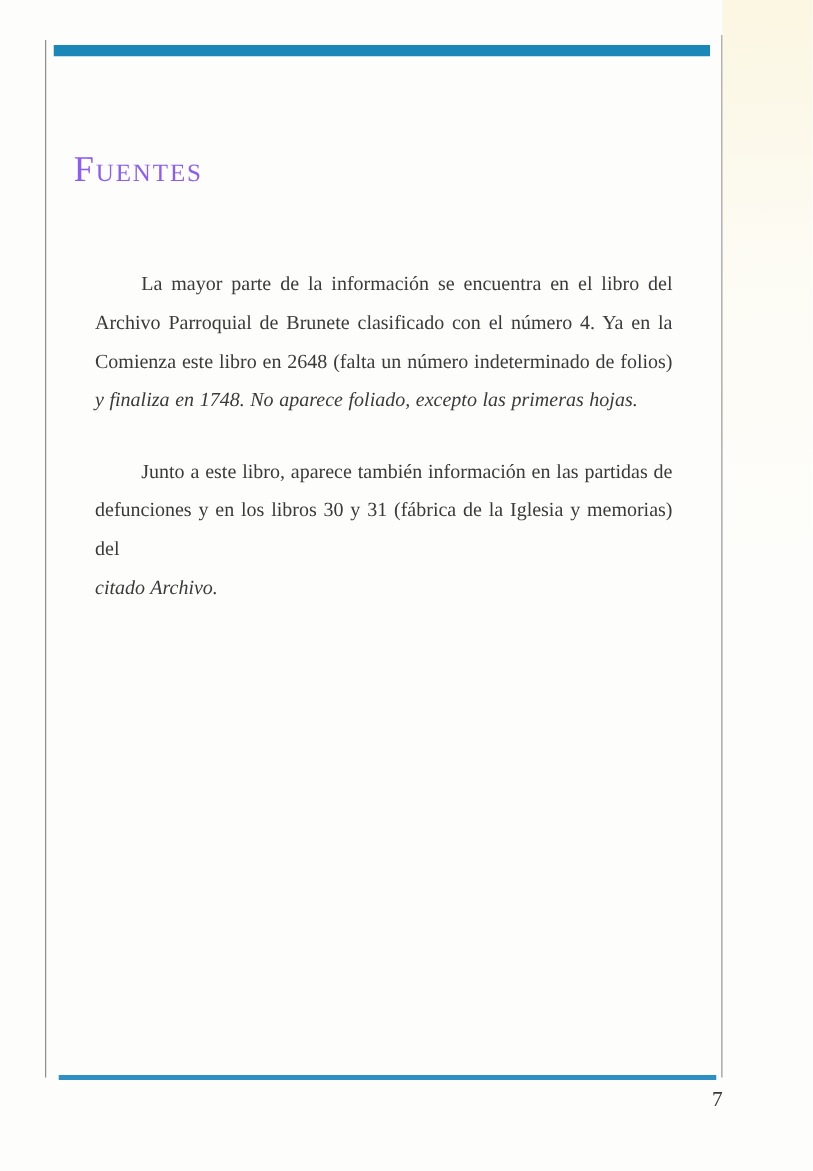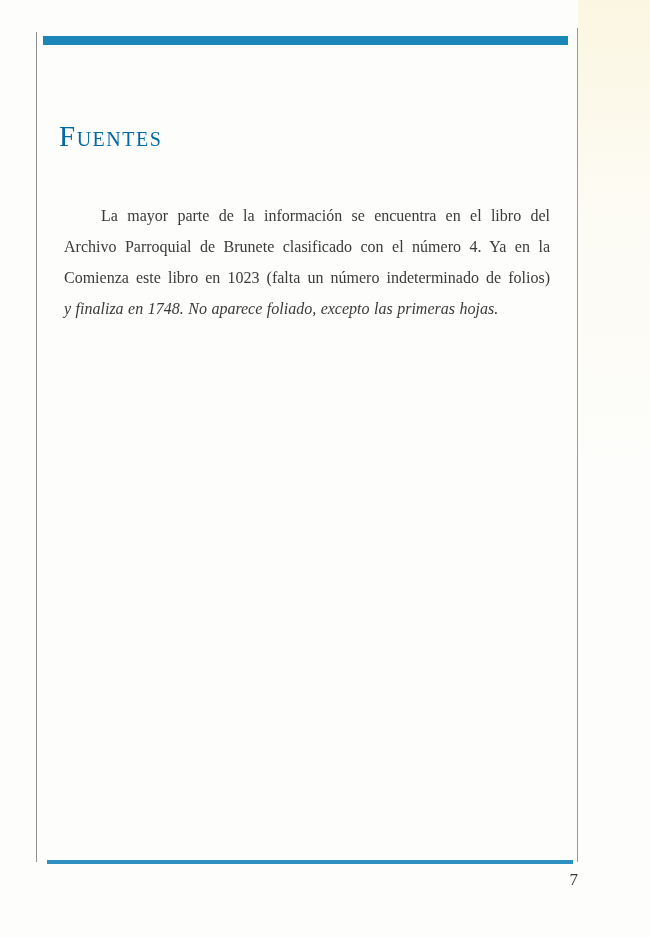--- a/index.html
+++ b/index.html
@@ -49,30 +49,30 @@
   }
   .title {
     position: absolute;
     left: 59px; top: 120px;
     margin: 0;
     font-family: "Liberation Serif", serif;
     font-weight: normal;
     font-variant: small-caps;
     font-size: 29px;
     letter-spacing: 1.5px;
-    color: #0369a1;
+    color: #8b5cf6;
   }
   .textblock {
     position: absolute;
     left: 60px; top: 196px;
     width: 494px;
     color: #3a3a3a;
   }
   .para {
-    margin: 4px;
+    margin: 16px;
     padding: 0;
   }
   .para + .para {
     margin-top: 26px;
   }
   .line {
     display: block;
     font-size: 16px;
     line-height: 31px;
     text-align: justify;
@@ -103,22 +103,27 @@
   <div class="scan-tint"></div>
 
   <div class="accent-bar"></div>
 
   <h1 class="title">Fuentes</h1>
 
   <div class="textblock">
     <p class="para">
       <span class="line indent">La mayor parte de la información se encuentra en el libro del</span>
       <span class="line">Archivo Parroquial de Brunete clasificado con el número 4. Ya en la</span>
-      <span class="line">Comienza este libro en 1023 (falta un número indeterminado de folios)</span>
+      <span class="line">Comienza este libro en 2648 (falta un número indeterminado de folios)</span>
       <span class="line last">y finaliza en 1748. No aparece foliado, excepto las primeras hojas.</span>
+    </p>
+    <p class="para">
+      <span class="line indent">Junto a este libro, aparece también información en las partidas de</span>
+      <span class="line">defunciones y en los libros 30 y 31 (fábrica de la Iglesia y memorias) del</span>
+      <span class="line last">citado Archivo.</span>
     </p>
   </div>
 
   <div class="bottom-rule"></div>
 
   <div class="page-number">7</div>
 
 </div>
 
 </body></html>

